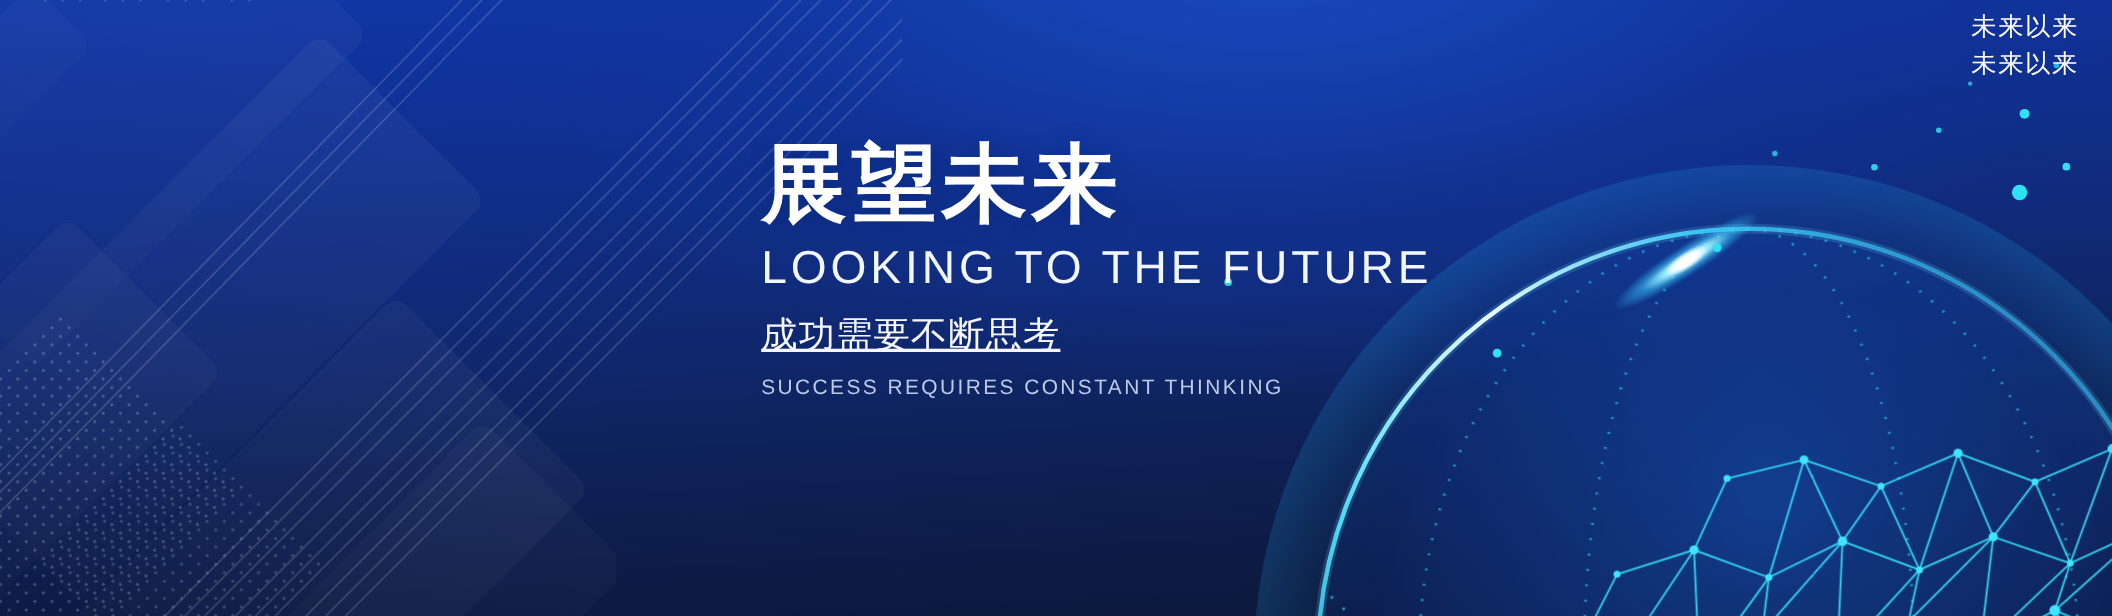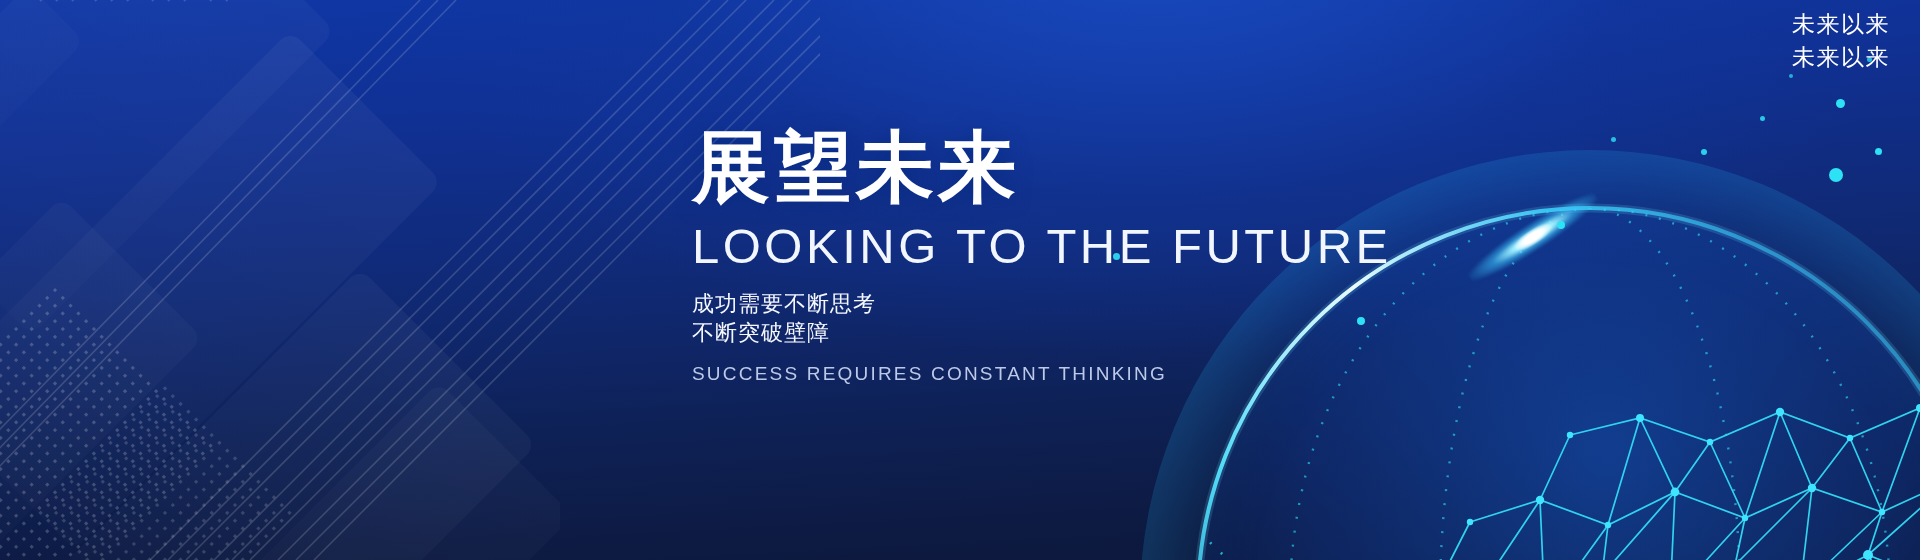--- a/index.html
+++ b/index.html
@@ -73,27 +73,27 @@
     position:absolute; left:692px; top:128px; width:720px;
     color:#fff;
   }
   .headline{
     font-size:78px; font-weight:bold; line-height:1;
     letter-spacing:4px; color:#ffffff;
     text-shadow:0 2px 18px rgba(0,40,120,0.55);
   }
   .subhead{
     margin-top:16px;
-    font-size:49px; font-weight:300; line-height:1;
+    font-size:42px; font-weight:300; line-height:1;
     letter-spacing:3.5px; color:#f2f6ff;
     white-space:nowrap;
   }
   .cn-line{
-    font-size:22px; font-weight:normal; line-height:1.32;
-    letter-spacing:1px; color:#f4f7ff;
+    font-size:33px; font-weight:normal; line-height:1.32;
+    letter-spacing:1px; color:#f4f7ff;text-decoration:underline;
   }
   .cn-block{ margin-top:18px; }
   .en-small{
     font-size:19px; line-height:1.78;
     letter-spacing:2.2px; color:#bcc9e8;
     white-space:nowrap;
   }
   .en-block{ margin-top:10px; }
 
   
@@ -298,21 +298,20 @@
     <div class="particle" style="left:1789px; top:74px;  width:4px;  height:4px; opacity:.7;"></div>
   </div>
 
   <div class="copy">
     <div class="headline">展望未来</div>
 
     <div class="subhead">LOOKING TO THE FUTURE</div>
 
     <div class="cn-block">
       <div class="cn-line">成功需要不断思考</div>
-      <div class="cn-line">不断突破壁障</div>
     </div>
 
     <div class="en-block">
       <div class="en-small">SUCCESS REQUIRES CONSTANT THINKING</div>
     </div>
   </div>
 
   <div class="corner">
     <div>未来以来</div>
     <div>未来以来</div>

